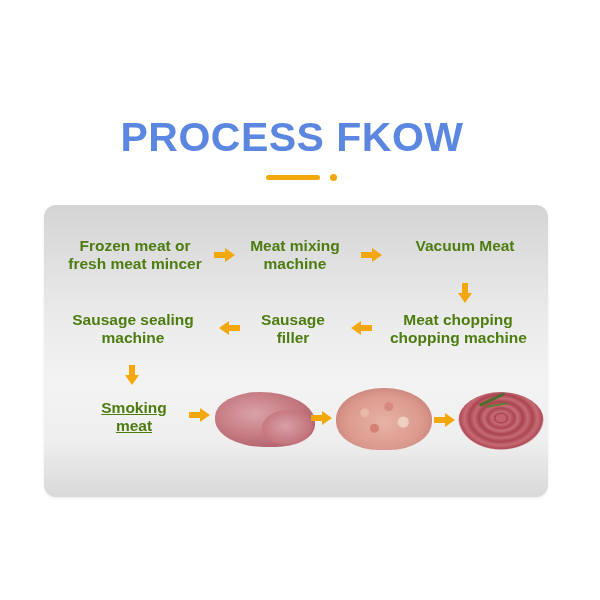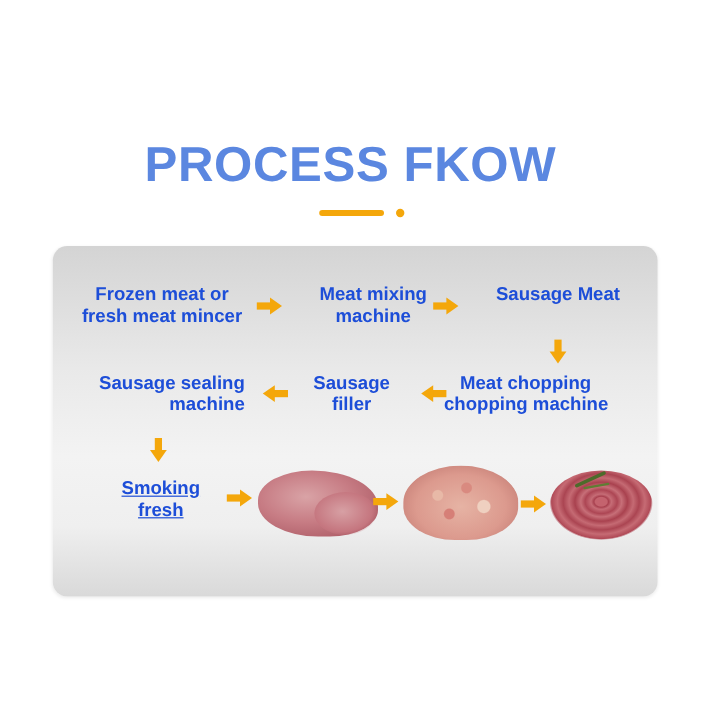--- a/index.html
+++ b/index.html
@@ -15,21 +15,21 @@
   .deco-line { position:absolute; left:266px; top:175px; width:54px; height:5px; border-radius:3px; background:#f4a70b; }
   .deco-dot { position:absolute; left:330px; top:174px; width:7px; height:7px; border-radius:50%; background:#f4a70b; }
 
   .panel {
     position:absolute; left:44px; top:205px; width:504px; height:292px; border-radius:12px;
     background: linear-gradient(to bottom, #d4d4d4 0%, #e9e9e9 35%, #f3f3f3 60%, #efefef 80%, #d9d9d9 100%);
     box-shadow: 0 1px 3px rgba(0,0,0,0.08);
   }
   .step {
     position:absolute; text-align:center; font-weight:bold; font-size:15.5px; line-height:18px;
-    color:#1d4ed8; white-space:nowrap;
+    color:#4d7c0f; white-space:nowrap;
   }
   .arr-r { position:absolute; width:22px; height:14px; }
   .arr-r .shaft { position:absolute; left:0; top:4px; width:12px; height:6px; background:#f4a70b; }
   .arr-r .head { position:absolute; left:11px; top:0; width:0; height:0; border-top:7px solid transparent; border-bottom:7px solid transparent; border-left:10px solid #f4a70b; }
   .arr-l { position:absolute; width:22px; height:14px; }
   .arr-l .shaft { position:absolute; right:0; top:4px; width:12px; height:6px; background:#f4a70b; }
   .arr-l .head { position:absolute; right:11px; top:0; width:0; height:0; border-top:7px solid transparent; border-bottom:7px solid transparent; border-right:10px solid #f4a70b; }
   .arr-d { position:absolute; width:14px; height:20px; }
   .arr-d .shaft { position:absolute; left:4px; top:0; width:6px; height:11px; background:#f4a70b; }
   .arr-d .head { position:absolute; left:0; top:10px; width:0; height:0; border-left:7px solid transparent; border-right:7px solid transparent; border-top:10px solid #f4a70b; }
@@ -74,69 +74,69 @@
 
 <div class="step" style="left:62px; top:237px; width:146px;">
   <div>Frozen meat or</div>
   <div>fresh meat mincer</div>
 </div>
 <div class="arr-r" style="left:214px; top:248px;">
     <div class="shaft"></div>
     <div class="head"></div>
   </div>
 
-<div class="step" style="left:256px; top:237px; width:110px;">
+<div class="step" style="left:240px; top:237px; width:110px;">
   <div>Meat mixing</div>
   <div>machine</div>
 </div>
 <div class="arr-r" style="left:361px; top:248px;">
     <div class="shaft"></div>
     <div class="head"></div>
   </div>
 
 <div class="step" style="left:390px; top:237px; width:150px;">
-  <div>Sausage Meat</div>
+  <div>Vacuum Meat</div>
 </div>
 
 <div class="arr-d" style="left:458px; top:283px;">
     <div class="shaft"></div>
     <div class="head"></div>
   </div>
 
-<div class="step" style="left:62px; top:311px; width:142px;text-align:right;">
+<div class="step" style="left:62px; top:311px; width:142px;">
   <div>Sausage sealing</div>
   <div>machine</div>
 </div>
 <div class="arr-l" style="left:218px; top:321px;">
     <div class="shaft"></div>
     <div class="head"></div>
   </div>
 
 <div class="step" style="left:250px; top:311px; width:86px;">
   <div>Sausage</div>
   <div>filler</div>
 </div>
 <div class="arr-l" style="left:350px; top:321px;">
     <div class="shaft"></div>
     <div class="head"></div>
   </div>
 
-<div class="step" style="left:370px; top:311px; width:136px;">
+<div class="step" style="left:390px; top:311px; width:136px;">
   <div>Meat chopping</div>
   <div>chopping machine</div>
 </div>
 
 <div class="arr-d" style="left:125px; top:365px;">
     <div class="shaft"></div>
     <div class="head"></div>
   </div>
 
 <div class="step" style="left:92px; top:399px; width:84px;text-decoration:underline;">
   <div>Smoking</div>
-  <div>fresh</div>
+  <div>meat</div>
 </div>
 <div class="arr-r" style="left:189px; top:408px;">
     <div class="shaft"></div>
     <div class="head"></div>
   </div>
 
 <div class="food meat"></div>
 <div class="food meat2"></div>
 
 <div class="arr-r" style="left:311px; top:411px;">

